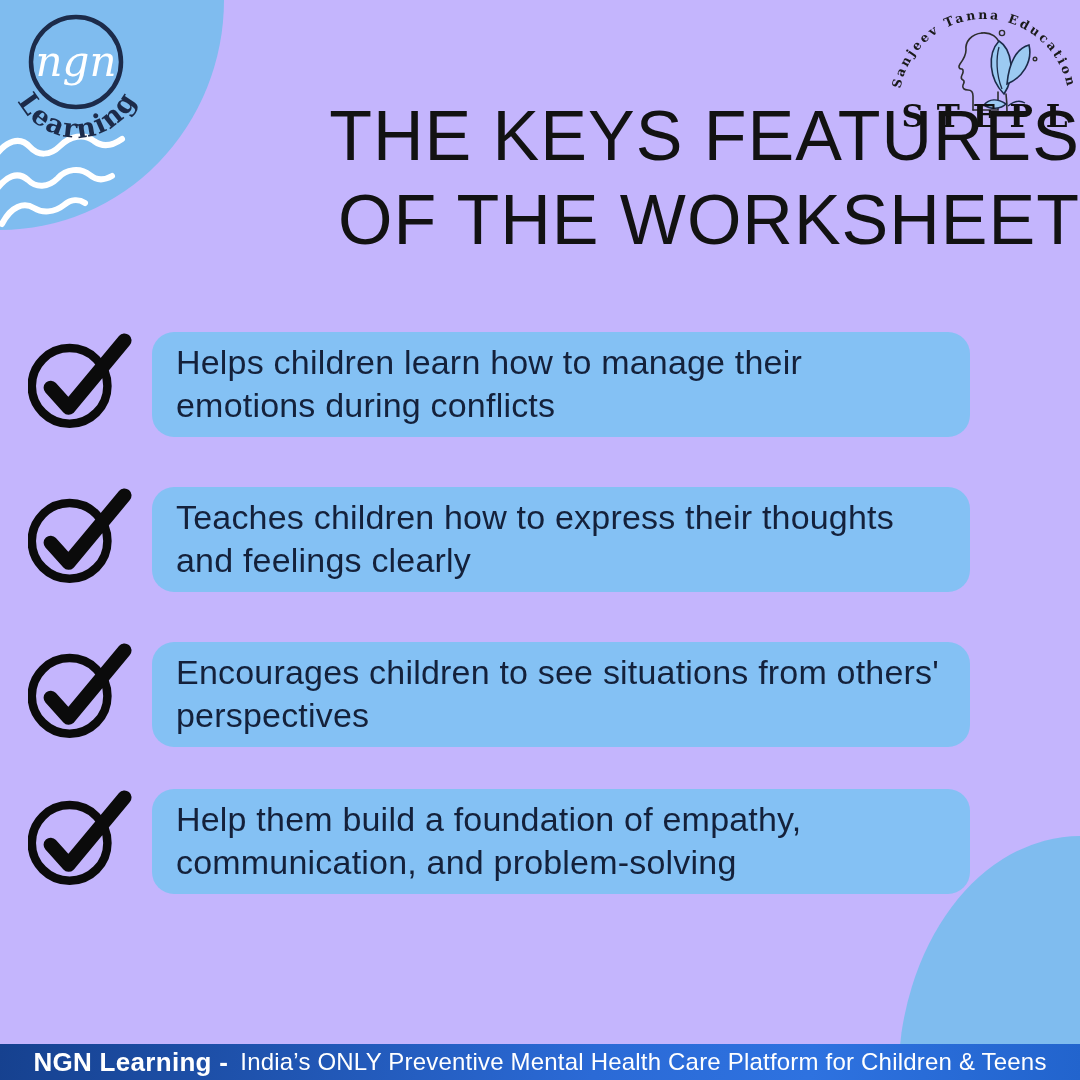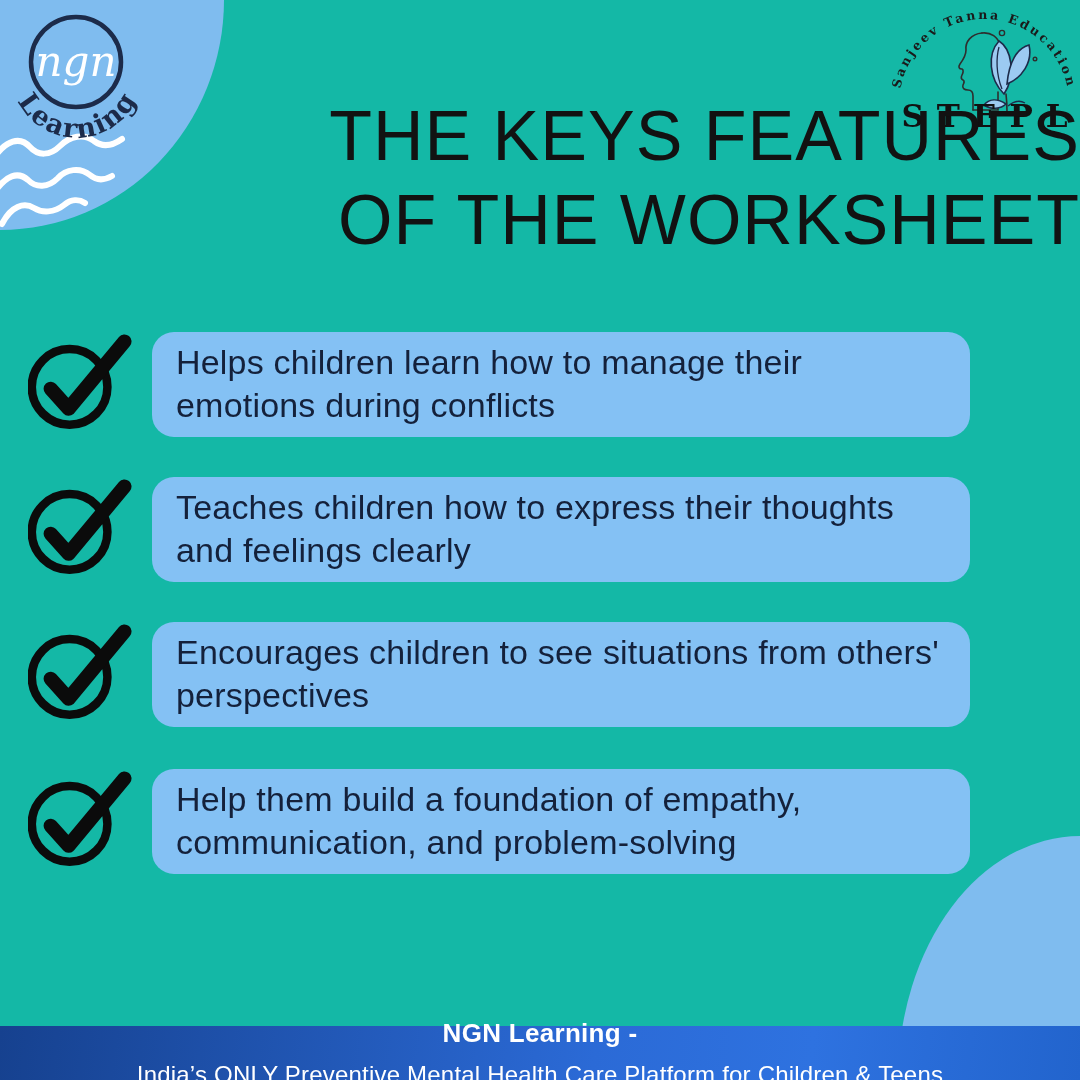--- a/index.html
+++ b/index.html
@@ -3,21 +3,21 @@
 <meta charset="utf-8">
 <style>
   :root{
     --box-blue:#84c1f4; --blob-blue:#7fbcef; --navy-text:#14213b;
     --title-black:#121212; --check-black:#0b0b0b; --logo-navy:#1c2b4a;
     --petal-blue:#9ccaf2; --footer-grad-left:#16418f; --footer-grad-mid:#2b6ad6;
     --footer-grad-right:#2264cd; --white:#ffffff;
   }
   html,body{margin:0;padding:0;background:#e8e8e8;}
   .canvas{
-    position:relative;width:1080px;height:1080px;background:#14b8a6;
+    position:relative;width:1080px;height:1080px;background:#c4b5fd;
     overflow:hidden;font-family:"Liberation Sans",sans-serif;margin:0 auto;
   }
   
   .blob-tl{
     position:absolute;left:0;top:0;width:224px;height:230px;
     background:var(--blob-blue);border-bottom-right-radius:100% 100%;
     overflow:hidden;
   }
   .blob-br{
     position:absolute;right:0;bottom:0;width:182px;height:244px;
@@ -39,39 +39,38 @@
   .petal-vein{fill:none;stroke:var(--logo-navy);stroke-width:1.3;}
   .deco-dot{fill:none;stroke:#2e2e2e;stroke-width:1.4;}
   
   .title{
     position:absolute;top:94px;left:0;right:0;text-align:right;
     color:var(--title-black);font-weight:300;font-size:70px;line-height:84px;
     letter-spacing:1px;
   }
   
   .list{position:absolute;top:332px;left:0;right:0;}
-  .row{display:flex;align-items:flex-end;margin:0 110px 40px 28px;}
+  .row{display:flex;align-items:flex-start;margin:0 110px 50px 28px;}
   .row:nth-child(3){margin-bottom:42px;}
   .check-wrap{width:104px;height:104px;flex:0 0 104px;margin-right:20px;}
   .chk-ring{fill:none;stroke:var(--check-black);stroke-width:9;}
   .chk-mark{fill:none;stroke:var(--check-black);stroke-width:15;stroke-linecap:round;stroke-linejoin:round;}
   .bubble{
     flex:1;background:var(--box-blue);border-radius:22px;
     min-height:86px;padding:9px 24px 10px 24px;display:flex;align-items:center;
   }
   .bubble-text{
     color:var(--navy-text);font-size:34px;line-height:43px;letter-spacing:.2px;
   }
   
   .footer{
-    position:absolute;left:0;right:0;bottom:0;height:54px;
+    position:absolute;left:0;right:0;bottom:0;height:36px;
     background:linear-gradient(97deg,var(--footer-grad-left) 0%,var(--footer-grad-mid) 55%,#2e72e0 75%,var(--footer-grad-right) 100%);
     display:flex;align-items:center;justify-content:center;gap:12px;
     color:var(--white);
-    flex-direction:column;
   }
   .footer-brand{font-weight:bold;font-size:26px;letter-spacing:.3px;}
   .footer-tagline{font-size:24px;letter-spacing:.2px;text-align:center;}
 </style>
 </head>
 <body>
 
 <div class="canvas">
 
   <div class="blob-tl">

